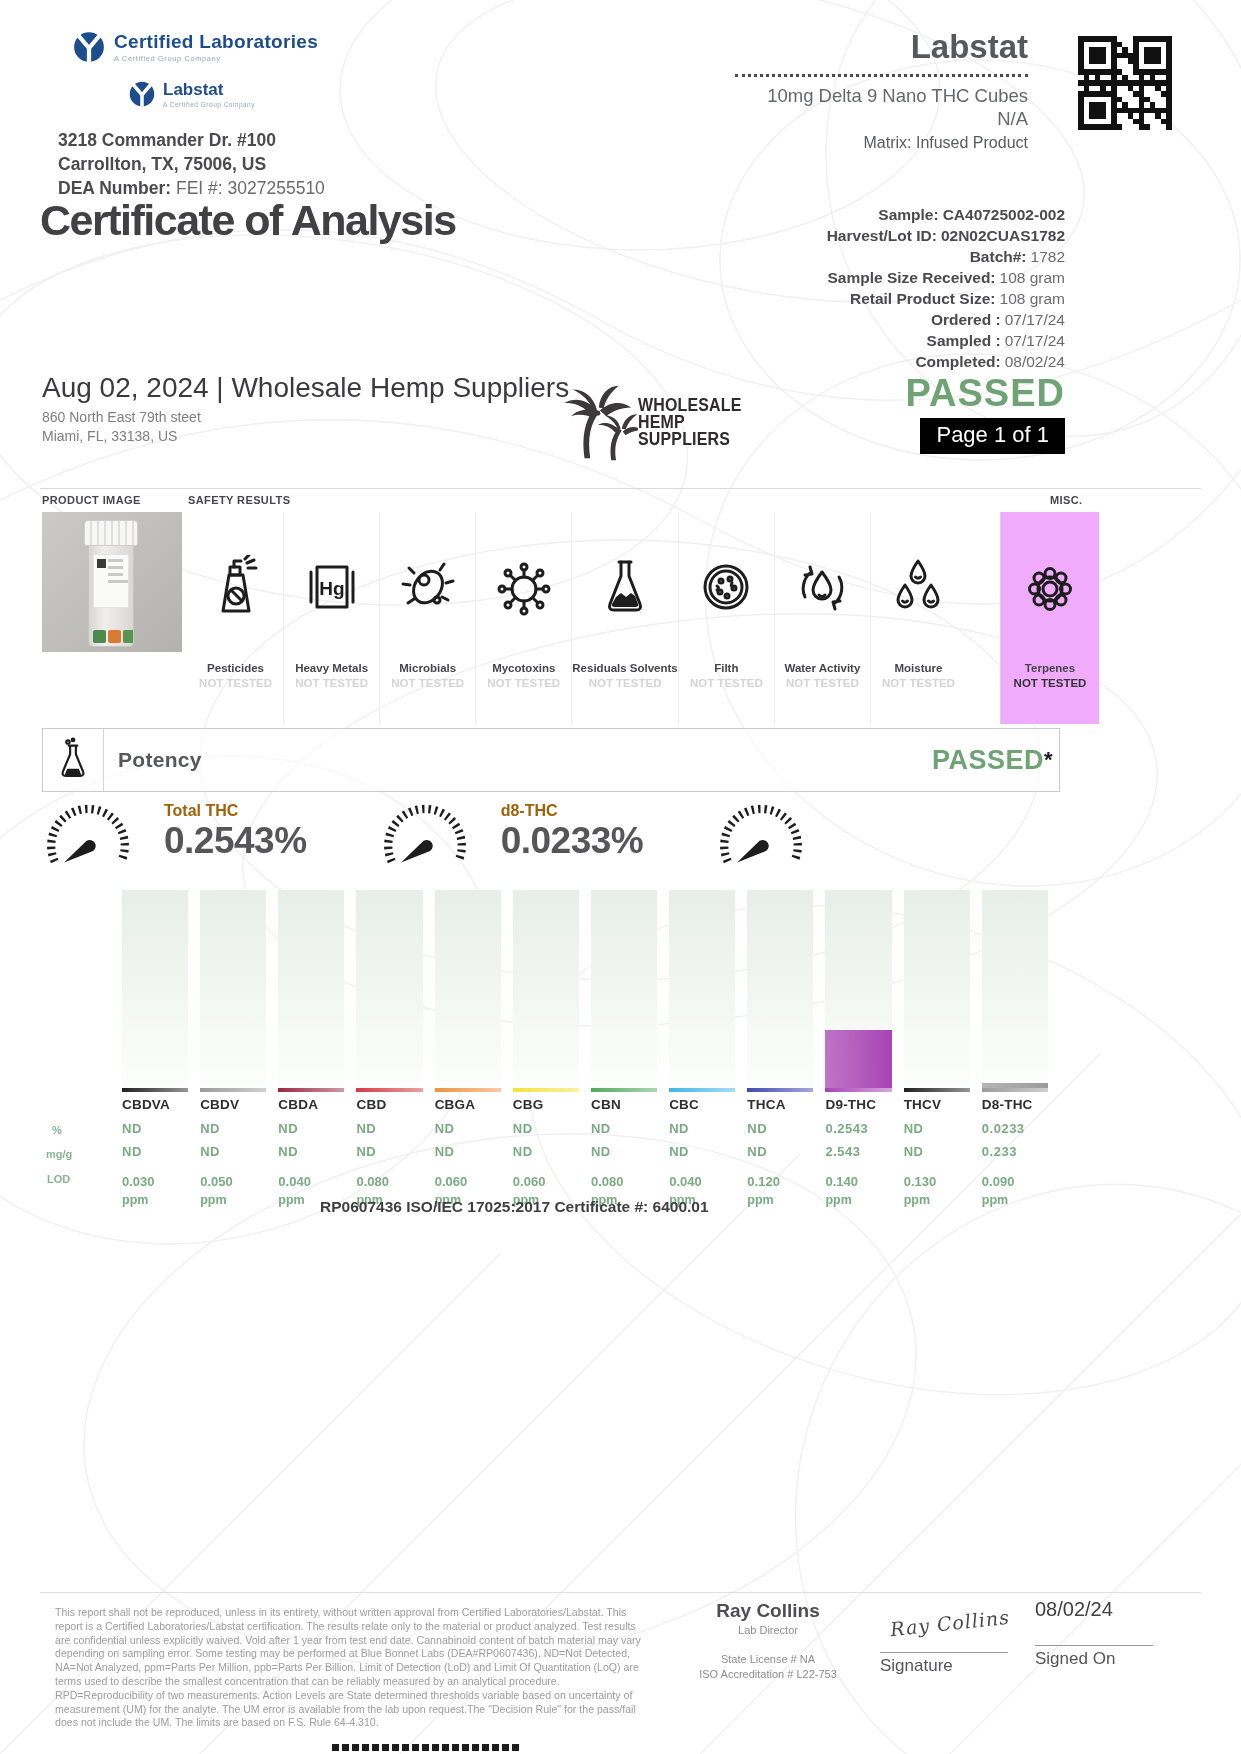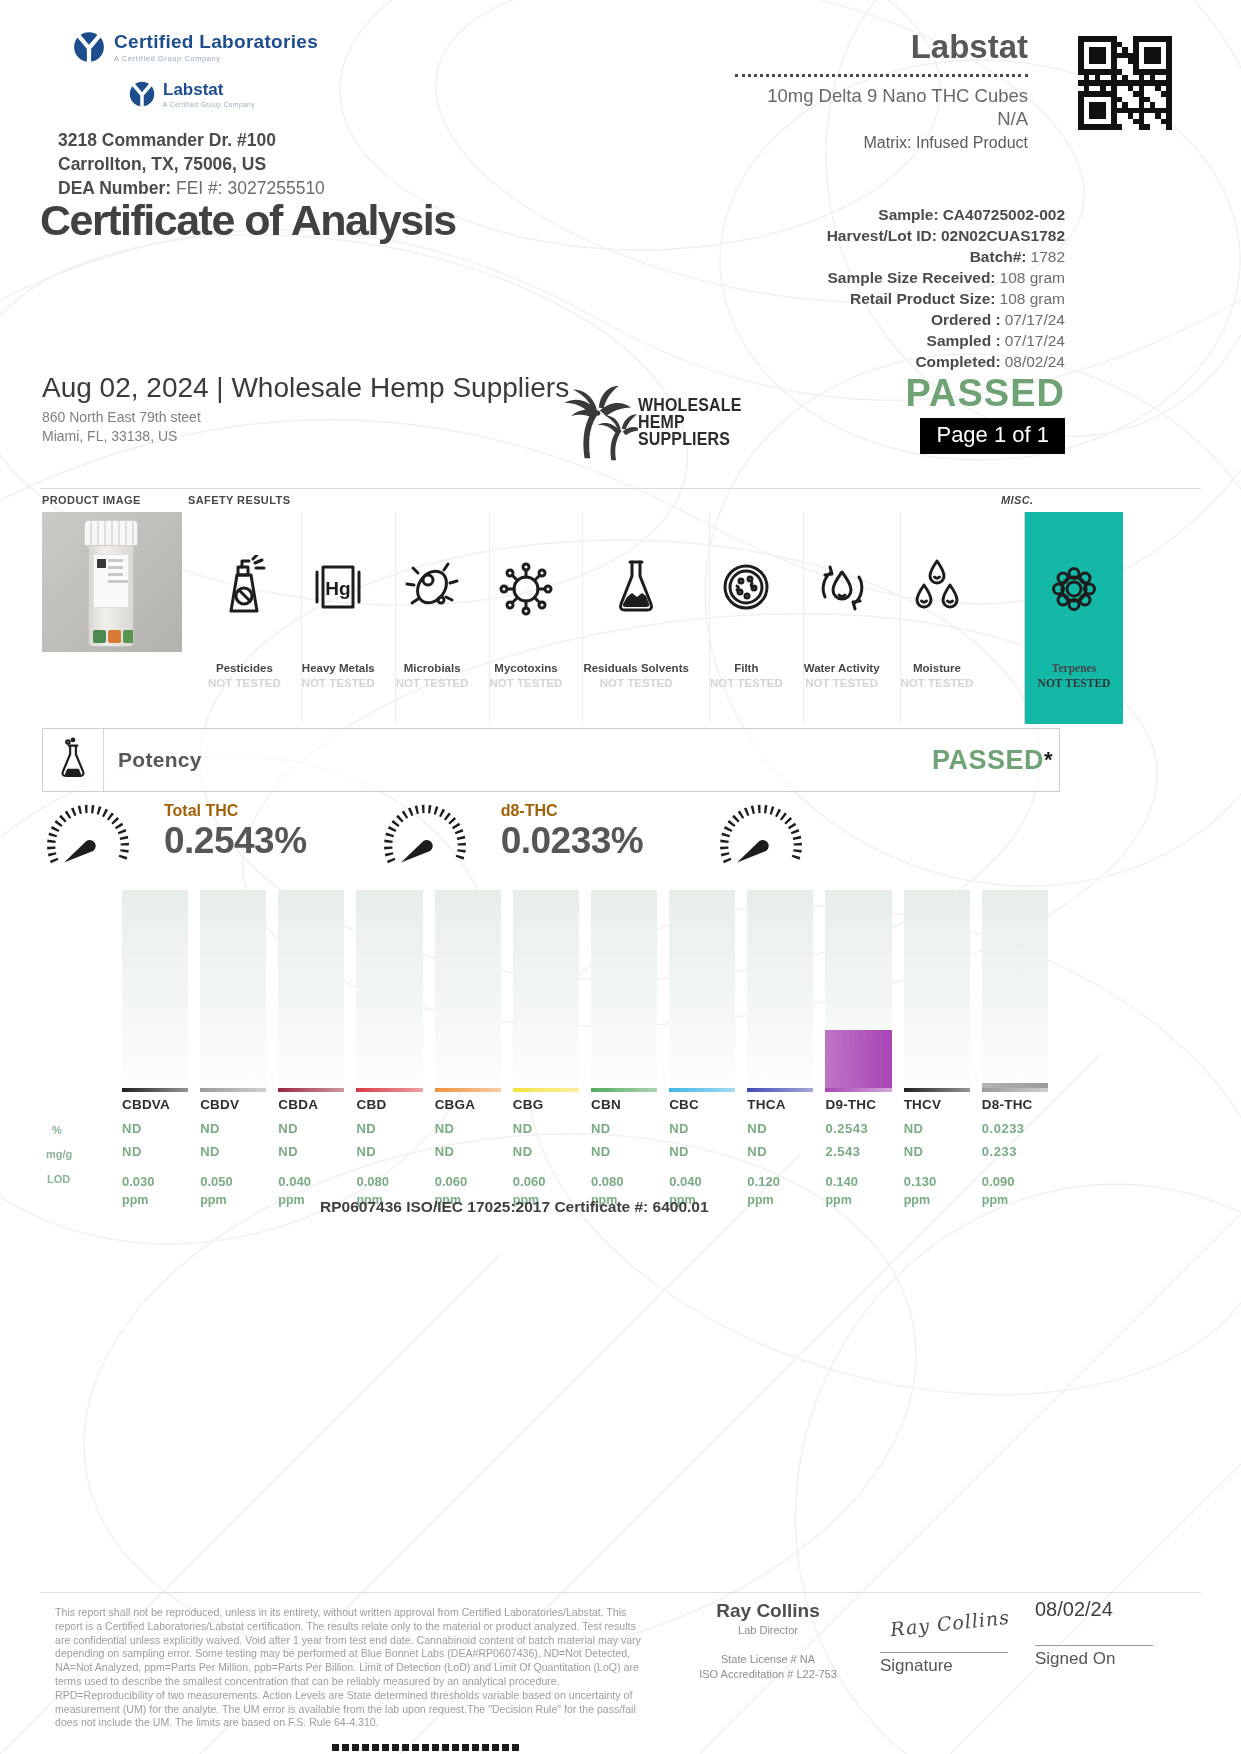--- a/index.html
+++ b/index.html
@@ -54,27 +54,27 @@
   .vial .cap{height:24px;border:1px solid #cfcfca;border-radius:4px 4px 2px 2px;
              background:repeating-linear-gradient(90deg,#f7f7f5 0 5px,#dededa 5px 7px);}
   .vial .body{height:100px;margin:0 4px;border:1px solid #c6c6c1;border-top:none;border-radius:0 0 5px 5px;
               background:linear-gradient(90deg,#d7d6d2,#f0efeb 35%,#d8d7d3);position:relative;overflow:hidden;}
   .vial .lab{position:absolute;left:4px;top:8px;right:4px;height:52px;background:#fafaf8;border:1px solid #e2e2de;}
   .vial .lab i{display:block;height:3px;background:#c9c9c5;margin:4px 5px 0 14px;}
   .vial .lab b{position:absolute;left:3px;top:4px;width:9px;height:9px;background:#3a3a3a;}
   .vial .cubes{position:absolute;left:4px;bottom:3px;display:flex;gap:2px;}
   .vial .cubes s{width:13px;height:13px;border-radius:2px;}
   .safety-row{position:absolute;left:188px;top:512px;width:778px;height:212px;display:flex;}
-  .safety-cell{flex:1;display:flex;flex-direction:column;align-items:center;border-left:1px solid #ededed;margin-left:20px;}
+  .safety-cell{flex:1;display:flex;flex-direction:column;align-items:center;border-left:1px solid #ededed;}
   .safety-cell:first-child{border-left:none;}
   .icon-box{height:150px;display:flex;align-items:center;justify-content:center;}
   .s-name{font-size:11.5px;font-weight:bold;color:#46464a;white-space:nowrap;}
   .s-status{font-size:11.5px;font-weight:bold;color:#d4d4d4;margin-top:3px;white-space:nowrap;}
-  .misc-cell{position:absolute;left:1024px;top:512px;width:98px;height:212px;display:flex;flex-direction:column;
-             align-items:center;border-left:1px solid #d4d4d4;background:#14b8a6;font-family:Liberation Serif, serif;}
+  .misc-cell{position:absolute;left:1000px;top:512px;width:98px;height:212px;display:flex;flex-direction:column;
+             align-items:center;border-left:1px solid #d4d4d4;background:#f0abfc;}
   .misc-cell .s-status{color:#333336;}
 
   
   .potency-bar{position:absolute;left:42px;top:728px;width:1016px;height:62px;border:1px solid #cccccc;
                display:flex;align-items:center;background:rgba(255,255,255,.6);}
   .flask-cell{width:60px;align-self:stretch;border-right:1px solid #d5d5d5;display:flex;align-items:center;justify-content:center;}
   .potency-title{font-size:21px;font-weight:bold;color:#57585a;margin-left:14px;letter-spacing:.3px;}
   .potency-status{margin-left:auto;margin-right:6px;font-size:27px;font-weight:bold;color:#6fa375;letter-spacing:.5px;}
   .potency-status sup{color:#1c1c1c;font-size:22px;vertical-align:2px;}
 
@@ -509,21 +509,21 @@
       <div>HEMP</div>
       <div>SUPPLIERS</div>
     </div>
   </div>
   <div class="overall-status">PASSED</div>
   <div class="page-box">Page 1 of 1</div>
 
   <div class="band-divider"></div>
   <div class="sec-label" style="left:42px;">PRODUCT IMAGE</div>
   <div class="sec-label" style="left:188px;">SAFETY RESULTS</div>
-  <div class="sec-label" style="left:1001px;font-style:italic;">MISC.</div>
+  <div class="sec-label" style="left:1050px;">MISC.</div>
 
   <div class="pimg">
     <div class="vial">
       <div class="cap"></div>
       <div class="body">
         <div class="lab">
             <b></b>
             <i></i>
             <i></i>
             <i></i>

